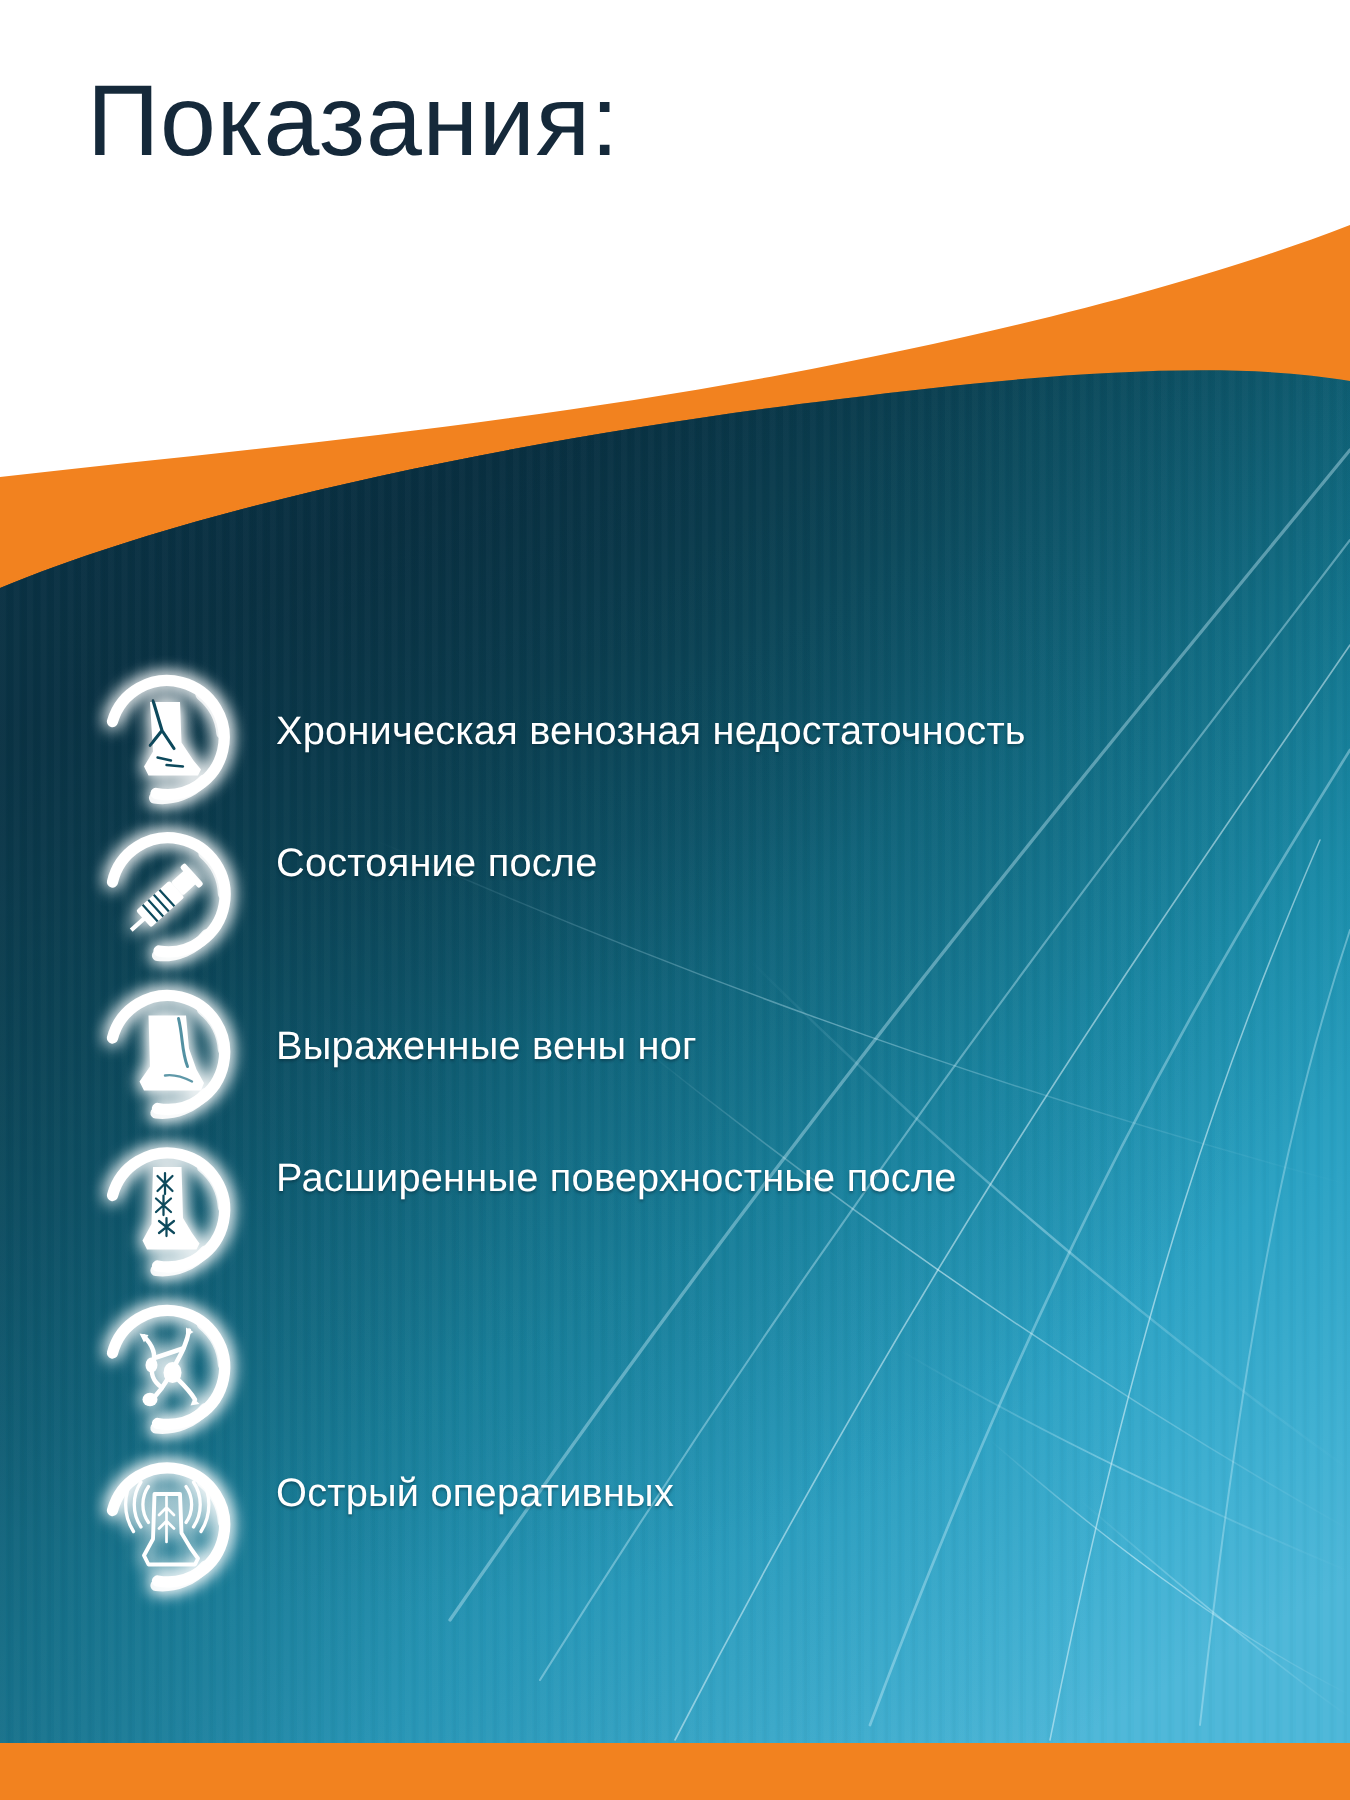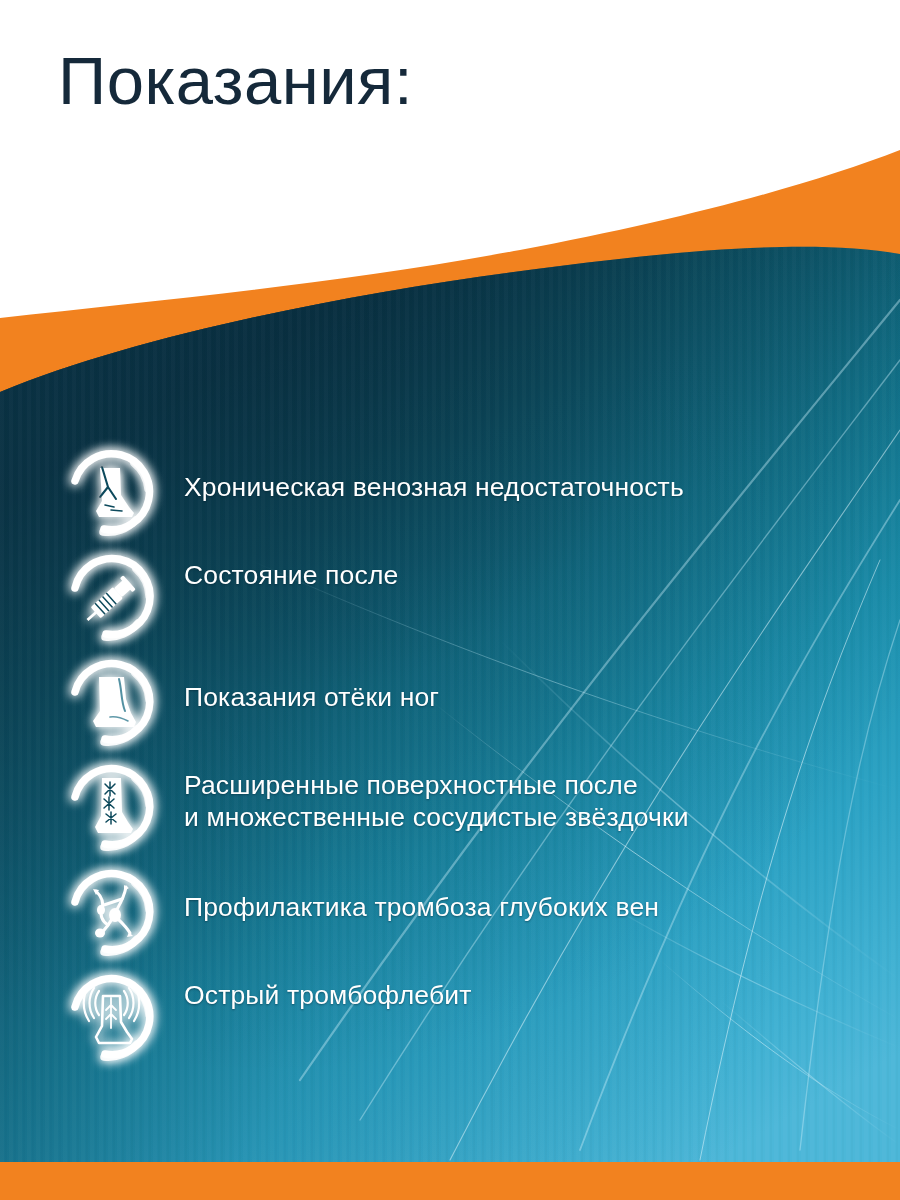--- a/index.html
+++ b/index.html
@@ -281,43 +281,39 @@
     <div class="list-item">
       <div class="item-icon"></div>
       <div class="item-text double">
         <span class="text-line">Состояние после</span>
       </div>
     </div>
 
     <div class="list-item">
       <div class="item-icon"></div>
       <div class="item-text single">
-        <span class="text-line">Показания отёки ног</span>
+        <span class="text-line">Выраженные вены ног</span>
       </div>
     </div>
 
     <div class="list-item">
       <div class="item-icon"></div>
       <div class="item-text double">
         <span class="text-line">Расширенные поверхностные после</span>
-        <span class="text-line">и множественные сосудистые звёздочки</span>
-      </div>
-    </div>
-
-    <div class="list-item">
-      <div class="item-icon"></div>
-      <div class="item-text single">
-        <span class="text-line">Профилактика тромбоза глубоких вен</span>
-      </div>
+      </div>
+    </div>
+
+    <div class="list-item">
+      <div class="item-icon"></div>
     </div>
 
     <div class="list-item">
       <div class="item-icon"></div>
       <div class="item-text double">
-        <span class="text-line">Острый тромбофлебит</span>
+        <span class="text-line">Острый оперативных</span>
       </div>
     </div>
 
   </div>
 
   <div id="footer-bar"></div>
 
 </div>
 
 </body></html>

